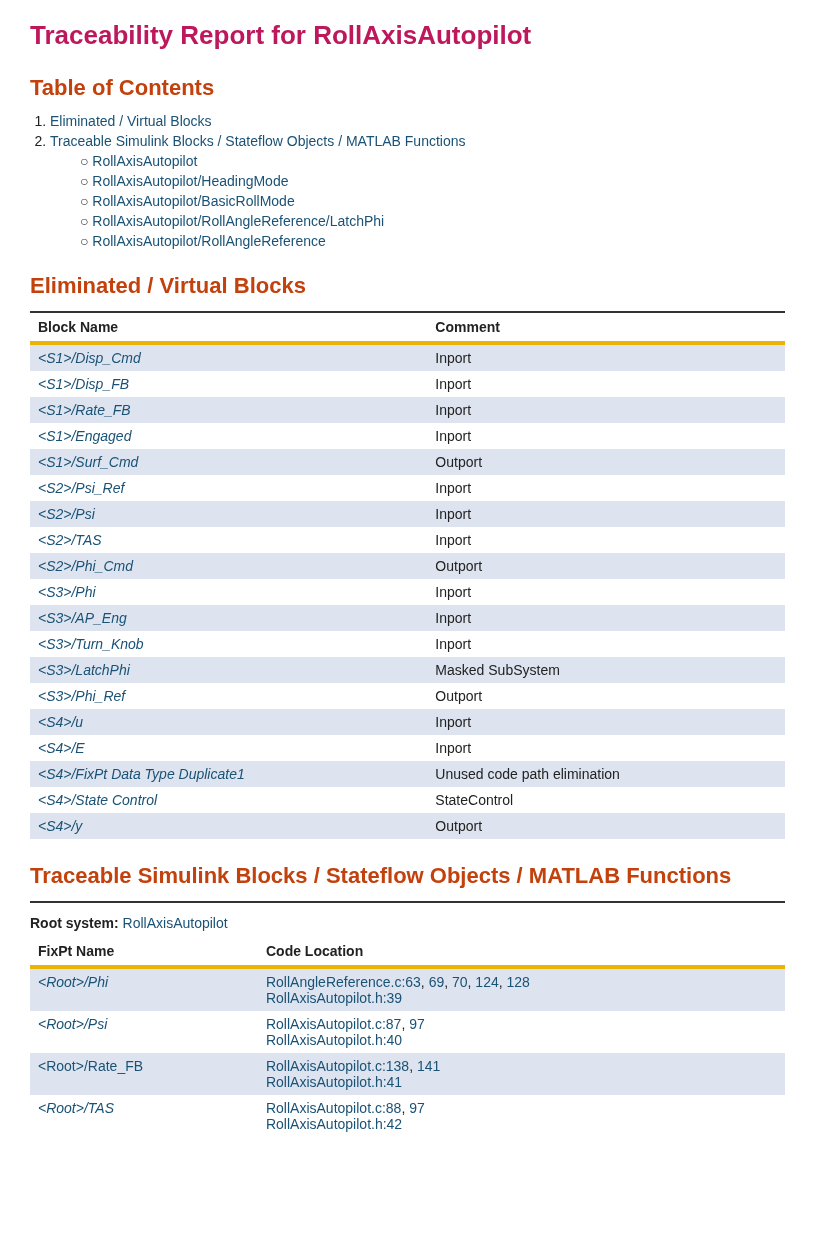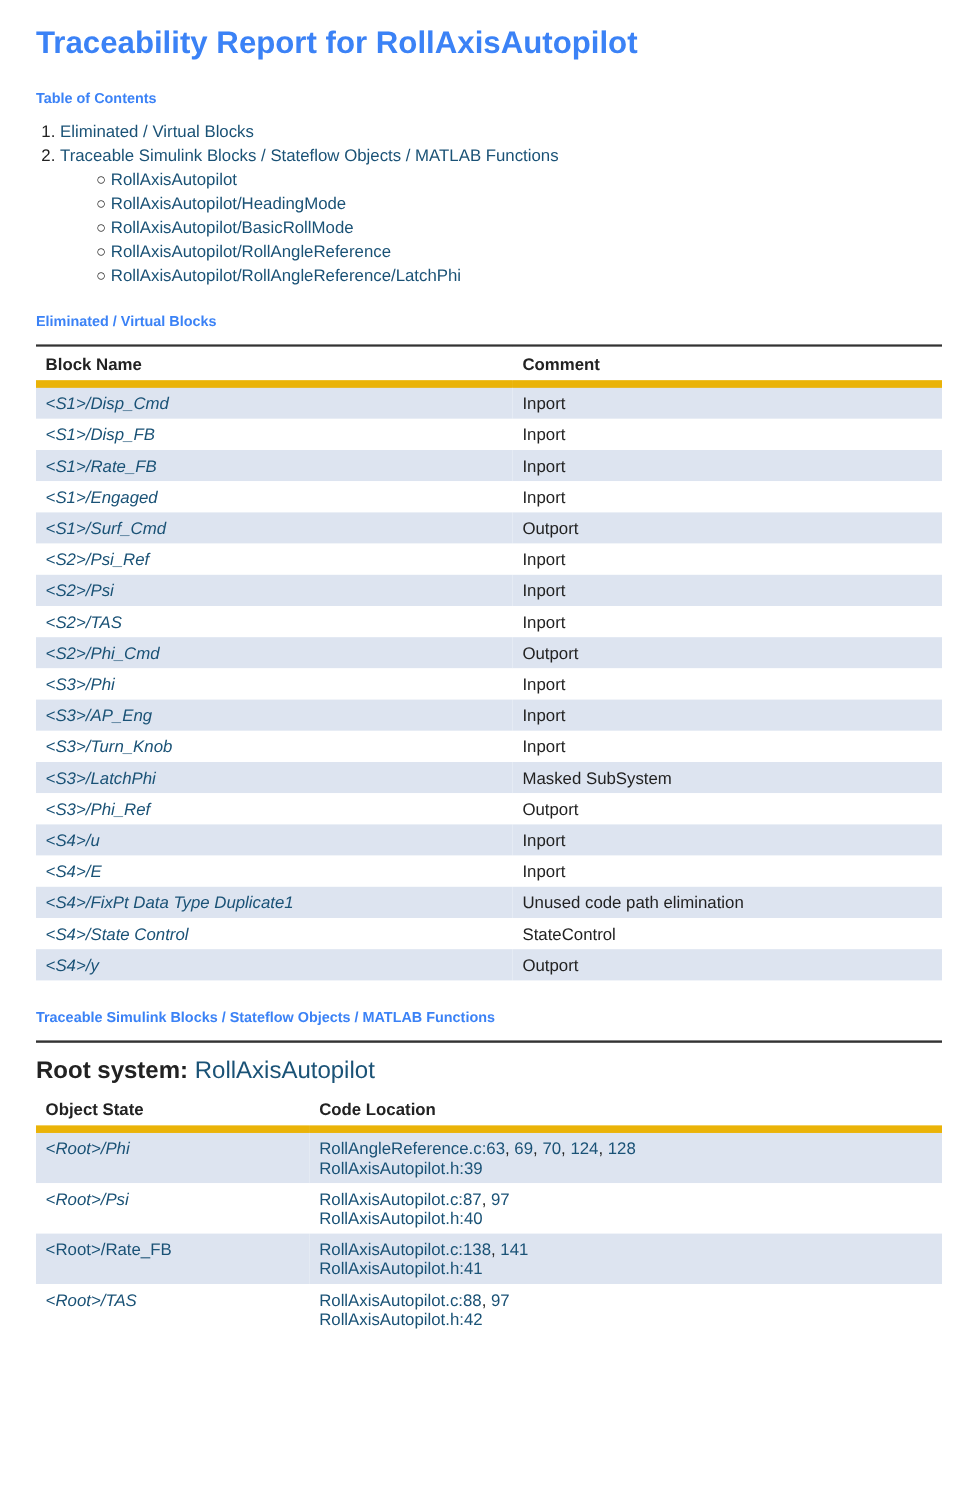--- a/index.html
+++ b/index.html
@@ -7,30 +7,30 @@
       font-family: Arial, sans-serif;
       font-size: 14px;
       color: #222;
       background: #fff;
       padding: 20px 30px;
       width: 815px;
     }
     h1 {
       font-size: 26px;
       font-weight: bold;
-      color: #3b82f6;
+      color: #be185d;
       margin-bottom: 18px;
       font-family: Arial, sans-serif;
     }
     h2 {
-      font-size: 12px;
+      font-size: 22px;
       font-weight: bold;
       margin-top: 24px;
       margin-bottom: 12px;
-      color: #3b82f6;
+      color: #c2410c;
     }
     .toc-section {
       margin-bottom: 20px;
     }
     .toc-section ol {
       margin-left: 20px;
       margin-top: 6px;
     }
     .toc-section ol li {
       margin-bottom: 4px;
@@ -59,39 +59,39 @@
     table {
       width: 100%;
       border-collapse: collapse;
       margin-top: 0;
     }
     thead tr th {
       background: #fff;
       font-weight: bold;
       text-align: left;
       padding: 6px 8px;
-      border-bottom: 6px solid #eab308;
+      border-bottom: 4px solid #eab308;
       font-size: 14px;
     }
     tbody tr td {
       padding: 5px 8px;
       font-size: 14px;
       vertical-align: top;
       margin-top: 40px;
     }
     tbody tr:nth-child(odd) {
       background: #dde4f0;
     }
     tbody tr:nth-child(even) {
       background: #fff;
     }
     .root-system {
       margin-top: 12px;
       margin-bottom: 6px;
-      font-size: 20px;
+      font-size: 14px;
     }
     .root-system strong {
       font-weight: bold;
     }
     .section-block {
       margin-top: 16px;
     }
   </style>
 </head>
 <body>
@@ -103,22 +103,22 @@
   <ol>
     <li>
       <a href="#eliminated">Eliminated / Virtual Blocks</a>
     </li>
     <li>
       <a href="#traceable">Traceable Simulink Blocks / Stateflow Objects / MATLAB Functions</a>
       <ul class="toc-sub">
         <li><a href="#rollaxis">RollAxisAutopilot</a></li>
         <li><a href="#heading">RollAxisAutopilot/HeadingMode</a></li>
         <li><a href="#basicroll">RollAxisAutopilot/BasicRollMode</a></li>
+        <li><a href="#latchphi">RollAxisAutopilot/RollAngleReference/LatchPhi</a></li>
         <li><a href="#rollangle">RollAxisAutopilot/RollAngleReference</a></li>
-        <li><a href="#latchphi">RollAxisAutopilot/RollAngleReference/LatchPhi</a></li>
       </ul>
     </li>
   </ol>
 </div>
 
 <div id="eliminated" class="section-block">
   <h2>Eliminated / Virtual Blocks</h2>
   <hr class="section-divider">
   <table>
     <thead>
@@ -211,21 +211,21 @@
 <div id="traceable" class="section-block">
   <h2>Traceable Simulink Blocks / Stateflow Objects / MATLAB Functions</h2>
   <hr class="section-divider">
   <p class="root-system">
     <strong>Root system:</strong>
     <a href="#rollaxis">RollAxisAutopilot</a>
   </p>
   <table>
     <thead>
       <tr>
-        <th>Object State</th>
+        <th>FixPt Name</th>
         <th>Code Location</th>
       </tr>
     </thead>
     <tbody id="traceable-tbody">
     <tr>
           <td><a href="#" style="font-style: italic;">&lt;Root&gt;/Phi</a></td>
           <td>
             <div><a href="#">RollAngleReference.c:63</a>, <a href="#">69</a>, <a href="#">70</a>, <a href="#">124</a>, <a href="#">128</a></div>
             <div><a href="#">RollAxisAutopilot.h:39</a></div>
           </td>

